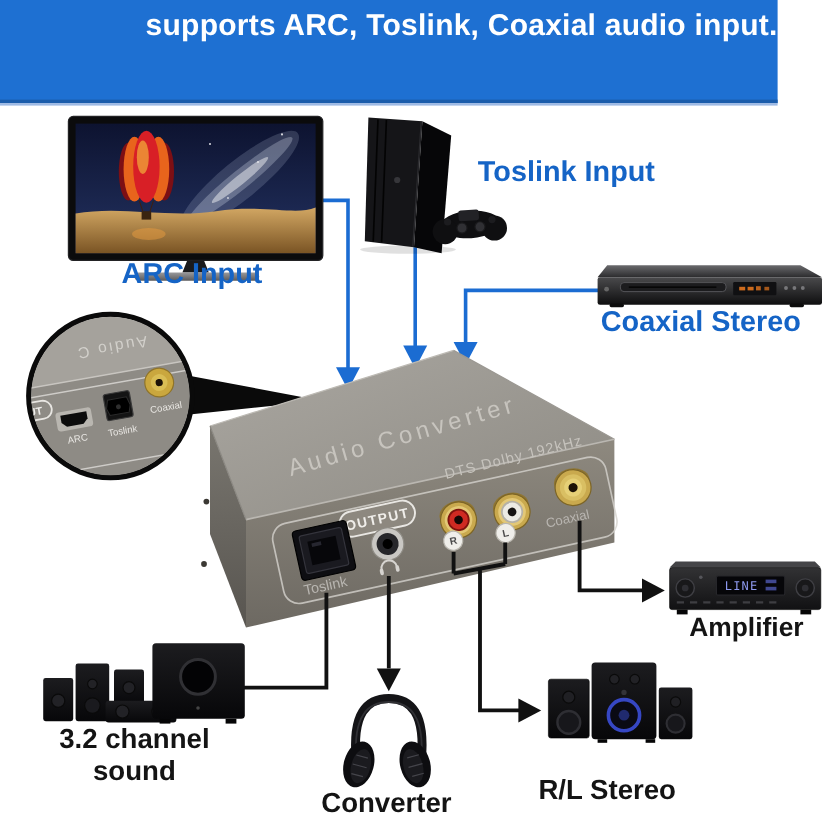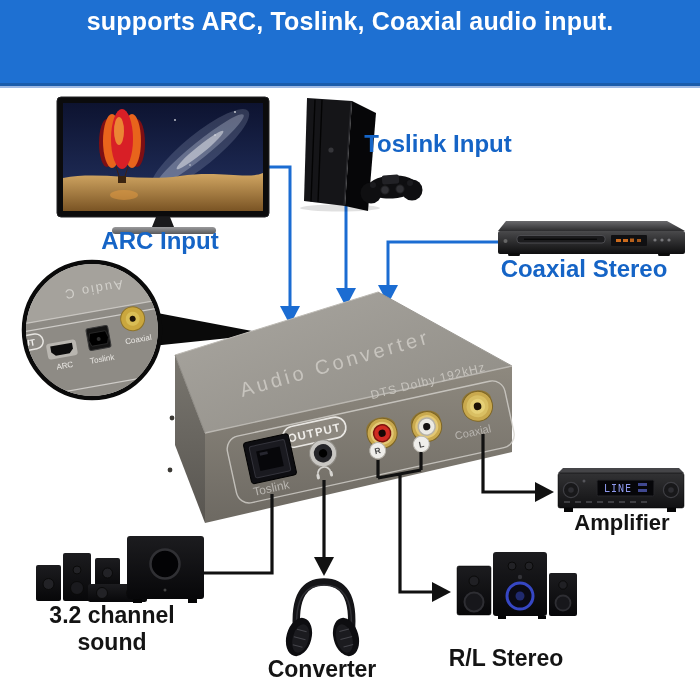--- a/index.html
+++ b/index.html
@@ -1,36 +1,36 @@
 <!DOCTYPE html>
 <html><head>
 <meta charset="utf-8">
 <style>
   html,body{margin:0;padding:0;}
   body{
     width:700px;height:700px;position:relative;background:#ffffff;
     font-family:"Liberation Sans",sans-serif;overflow:hidden;
   }
   .banner{
-    position:absolute;left:0;top:0;width:700px;height:83px;
-    background:#1e70d2;color:#fff;text-align:center;
+    position:absolute;left:0;top:0;width:648px;height:83px;
+    background:#1e70d2;color:#fff;text-align:right;
     border-bottom:3px solid #1a5cab;
   }
   .banner::after{
     content:"";position:absolute;left:0;right:0;bottom:-5px;height:2px;
     background:#9db9e4;
   }
   .banner .title{margin:0;padding-top:7px;font-size:25px;font-weight:bold;letter-spacing:.2px;}
   .banner .sub{margin:2px 0 0;font-size:16.5px;line-height:1.18;color:#d9e7fa;font-weight:400;}
   .art{position:absolute;left:0;top:0;}
   .lbl{position:absolute;width:200px;text-align:center;font-weight:bold;}
   .lbl-blue{color:#1564c6;font-size:24px;}
   .lbl-black{color:#141414;font-size:23px;}
-  #lbl-arc{left:60px;top:227px;text-align:center;}
-  #lbl-toslink{left:338px;top:130px;}
+  #lbl-arc{left:60px;top:215px;text-align:center;}
+  #lbl-toslink{left:372px;top:130px;}
   #lbl-coax{left:484px;top:255px;}
   #lbl-51{left:12px;top:602px;}
   #lbl-hp{left:222px;top:656px;}
   #lbl-rl{left:406px;top:617px;margin-top:28px;}
   #lbl-amp{left:522px;top:510px;font-size:22px;}
 </style>
 </head>
 <body>
 
 <header class="banner">

